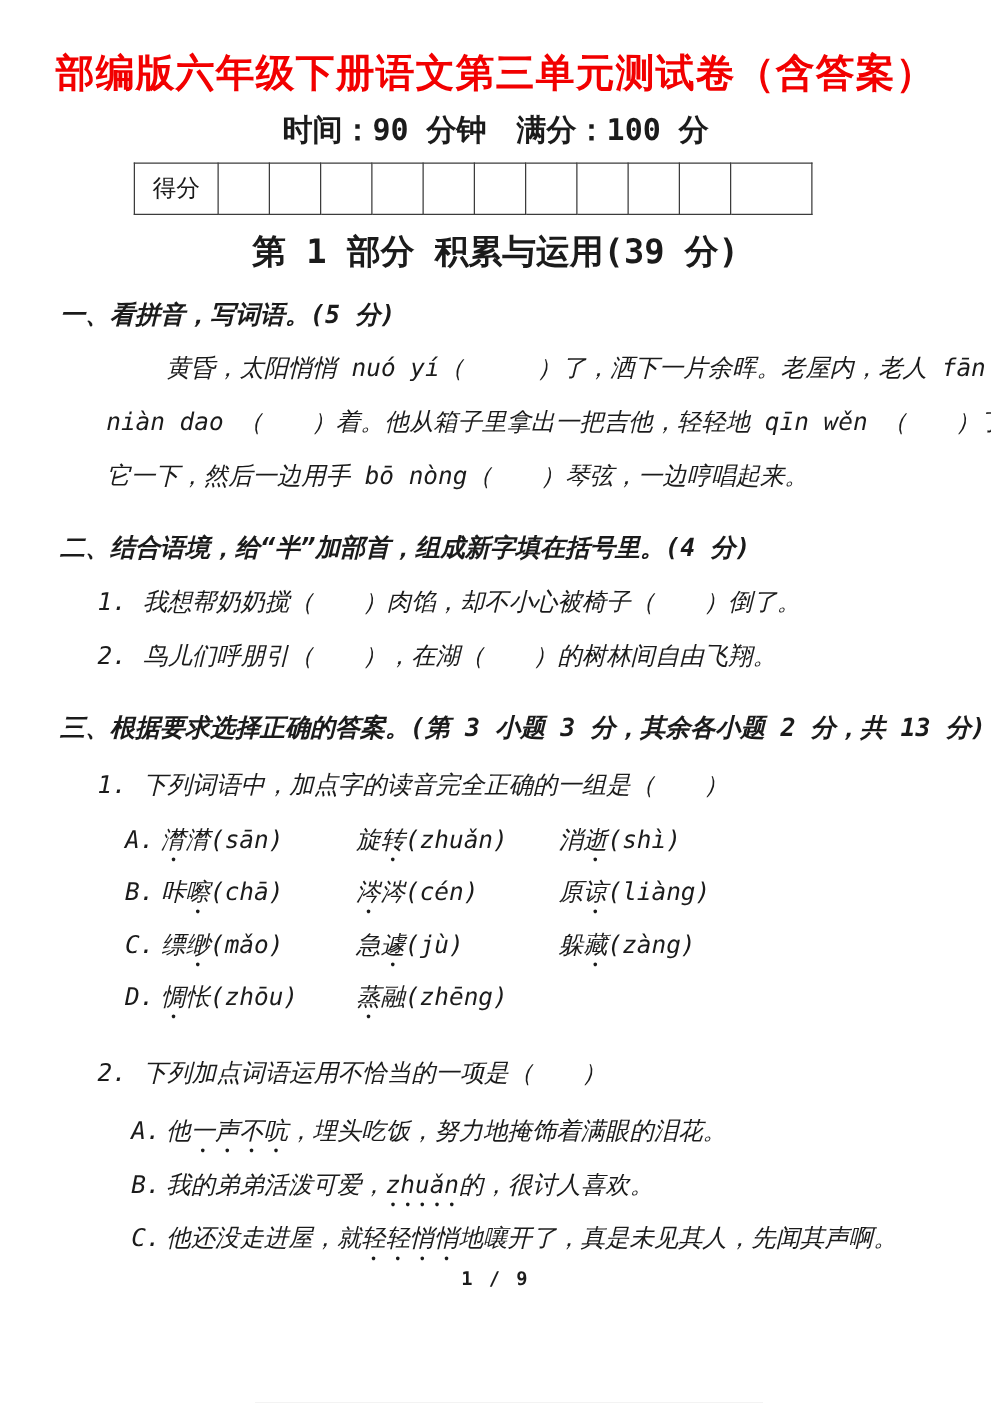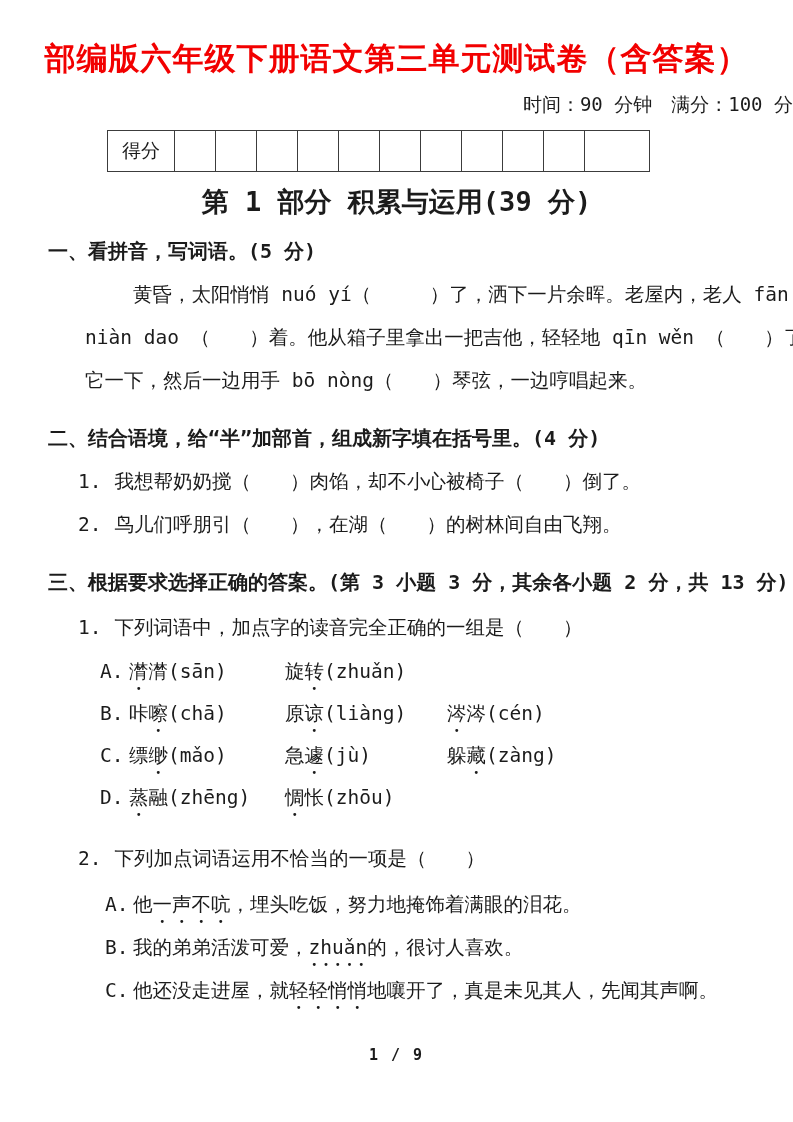--- a/index.html
+++ b/index.html
@@ -17,23 +17,23 @@
     text-align:center;
     font-size:31px;
     font-weight:bold;
     letter-spacing:1px;
     color:#f20000;
     line-height:42px;
     font-family:"Liberation Serif","DejaVu Serif",serif;
   }
   .meta {
     margin-top:12px;
-    text-align:right;
-    font-size:19px;
-    font-weight:normal;
+    text-align:center;
+    font-size:24px;
+    font-weight:bold;
     line-height:24px;
   }
   table.score-table {
     border-collapse:collapse;
     margin:14px 0 0 107px;
     table-layout:fixed;
   }
   table.score-table td {
     border:1.6px solid #3c3c3c;
     height:40px;
@@ -45,21 +45,21 @@
   td.col-label { width:66px; }
   td.col-num   { width:40px; }
   td.col-total { width:64px; }
   .part-heading {
     margin-top:17px;
     text-align:center;
     font-size:27px;
     font-weight:bold;
     line-height:26px;
   }
-  .content { padding:0 48px; font-size:19.5px; }
+  .content { padding:0 48px; font-size:19.5px;font-style:italic; }
   .sec-heading {
     margin-top:15px;
     font-weight:bold;
     font-size:20px;
     line-height:43px;
     white-space:nowrap;
   }
   .para-line {
     margin-left:37px;
     line-height:43px;
@@ -96,21 +96,21 @@
   }
   .opt2-row .opt-label { width:28px; flex:0 0 28px; }
   .ed {
     -webkit-text-emphasis:filled dot;
     -webkit-text-emphasis-position:under;
     text-emphasis:filled dot;
     text-emphasis-position:under right;
   }
   .footer {
     position:absolute;
-    left:0; top:1046px;
+    left:0; top:1014px;
     width:100%;
     text-align:center;
     font-size:15px;
     font-weight:bold;
     letter-spacing:2px;
   }
 </style>
 </head>
 <body>
 
@@ -162,37 +162,38 @@
     <div class="q-line">
       <span class="num">1.</span>
       <span>下列词语中，加点字的读音完全正确的一组是（　　）</span>
     </div>
 
     <div class="opt-grid">
       <div class="opt-row">
         <span>A.</span>
         <span><span class="ed">潸</span><span>潸(sān)</span></span>
         <span><span>旋</span><span class="ed">转</span><span>(zhuǎn)</span></span>
+        <span><span>消</span><span class="ed">逝</span><span>(shì)</span></span>
       </div>
       <div class="opt-row">
         <span>B.</span>
         <span><span>咔</span><span class="ed">嚓</span><span>(chā)</span></span>
+        <span><span class="ed">涔</span><span>涔(cén)</span></span>
         <span><span>原</span><span class="ed">谅</span><span>(liàng)</span></span>
-        <span><span class="ed">涔</span><span>涔(cén)</span></span>
       </div>
       <div class="opt-row">
         <span>C.</span>
         <span><span>缥</span><span class="ed">缈</span><span>(mǎo)</span></span>
         <span><span>急</span><span class="ed">遽</span><span>(jù)</span></span>
         <span><span>躲</span><span class="ed">藏</span><span>(zàng)</span></span>
       </div>
       <div class="opt-row">
         <span>D.</span>
+        <span><span class="ed">惆</span><span>怅(zhōu)</span></span>
         <span><span class="ed">蒸</span><span>融(zhēng)</span></span>
-        <span><span class="ed">惆</span><span>怅(zhōu)</span></span>
       </div>
     </div>
 
     <div class="q-line" style="margin-top:17px;">
       <span class="num">2.</span>
       <span>下列加点词语运用不恰当的一项是（　　）</span>
     </div>
 
     <div class="opt2-list">
       <div class="opt2-row">

